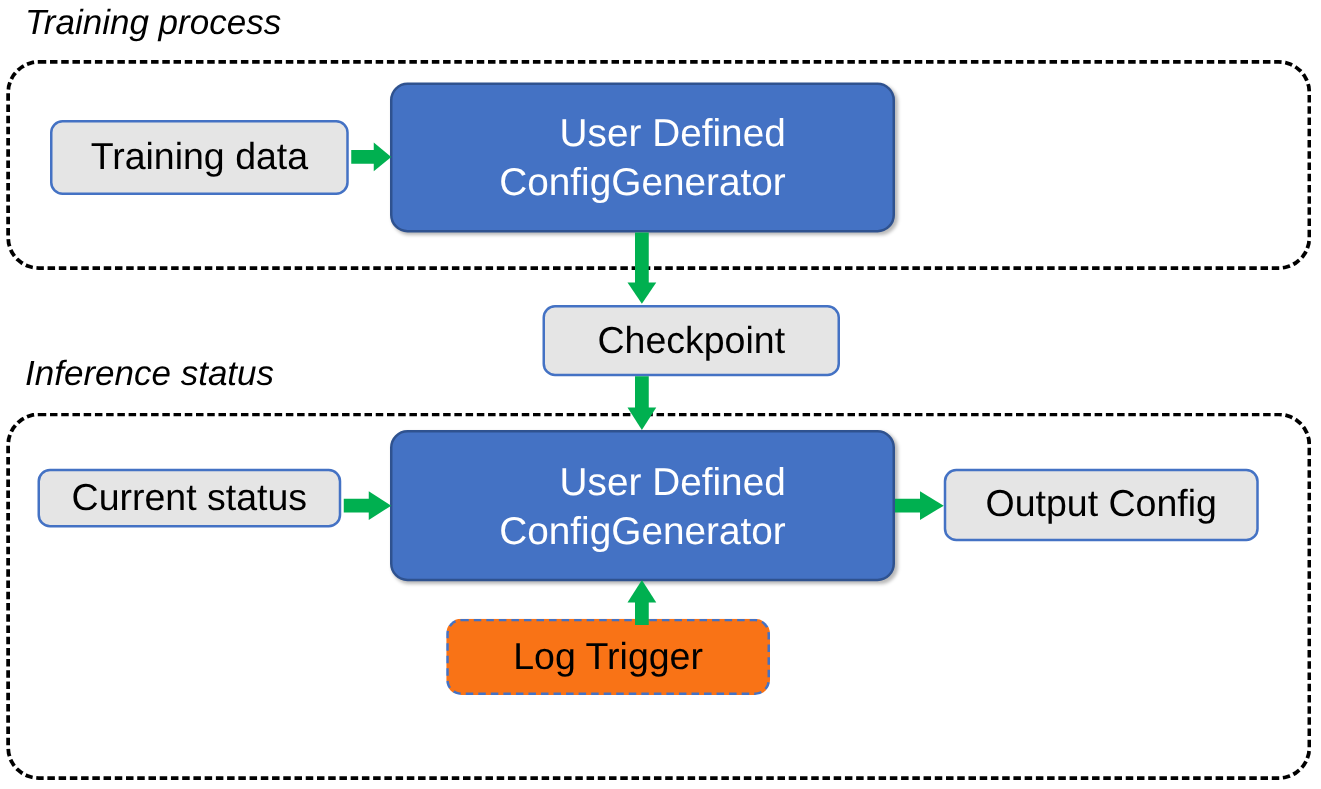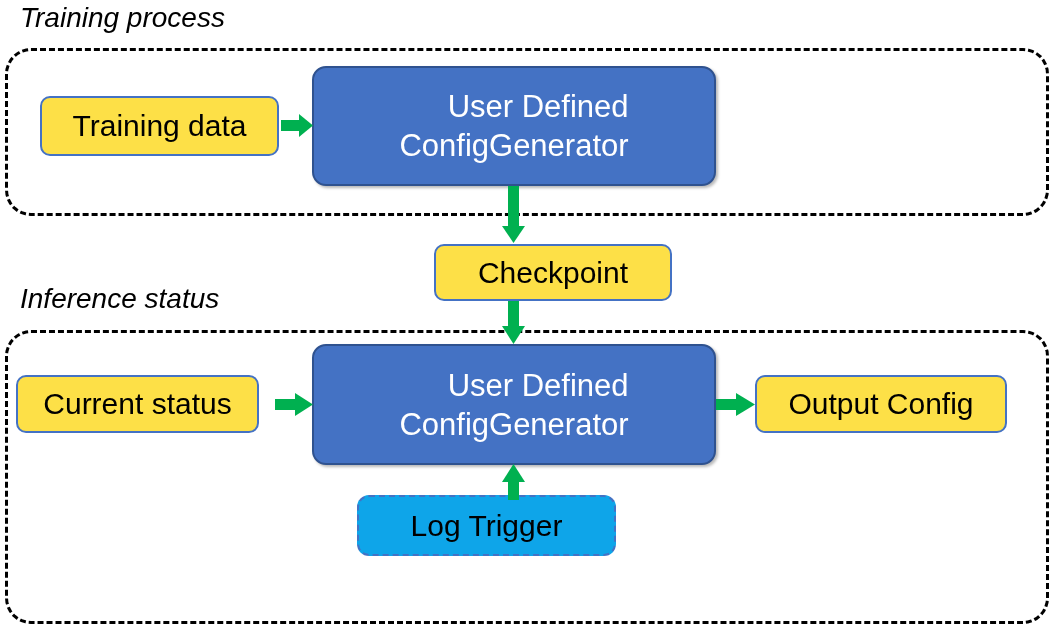--- a/index.html
+++ b/index.html
@@ -48,21 +48,21 @@
     position: absolute;
     box-sizing: border-box;
     display: flex;
     align-items: center;
     justify-content: center;
     text-align: center;
   }
 
   
   .node-plain {
-    background: #fde047;
+    background: #e5e5e5;
     border: 2px solid #4472C4;
     border-radius: 10px;
     color: #000000;
     font-size: 30px;
     line-height: 34px;
   }
 
   
   .node-primary {
     background: #4472C4;
@@ -70,33 +70,33 @@
     border-radius: 14px;
     color: #ffffff;
     font-size: 31px;
     line-height: 39px;
     box-shadow: 2px 2px 3px rgba(0,0,0,0.28);
     text-align: right;
   }
 
   
   .node-trigger {
-    background: #0ea5e9;
+    background: #f97316;
     border: 2px dashed #4472C4;
     border-radius: 12px;
     color: #000000;
     font-size: 30px;
     line-height: 34px;
   }
 
   
   #node-training-data    { left: 40px;  top: 96px;  width: 239px; height: 60px; }
   #node-udcg-training    { left: 312px; top: 66px;  width: 404px; height: 120px; }
   #node-checkpoint       { left: 395px; top: 244px; width: 238px; height: 57px; margin-left: 39px; }
-  #node-current-status   { left: 16px;  top: 375px; width: 243px; height: 58px; }
+  #node-current-status   { left: 30px;  top: 375px; width: 243px; height: 47px; }
   #node-udcg-inference   { left: 312px; top: 344px; width: 404px; height: 121px; }
   #node-output-config    { left: 755px; top: 375px; width: 252px; height: 58px; text-align: right; }
   #node-log-trigger      { left: 357px; top: 495px; width: 259px; height: 61px; z-index: 4; }
   #node-clock-trigger    { left: 430px; top: 549px; width: 264px; height: 59px; z-index: 5; }
 
   .node-label { pointer-events: none; }
 
   
   #arrow-layer {
     position: absolute;

